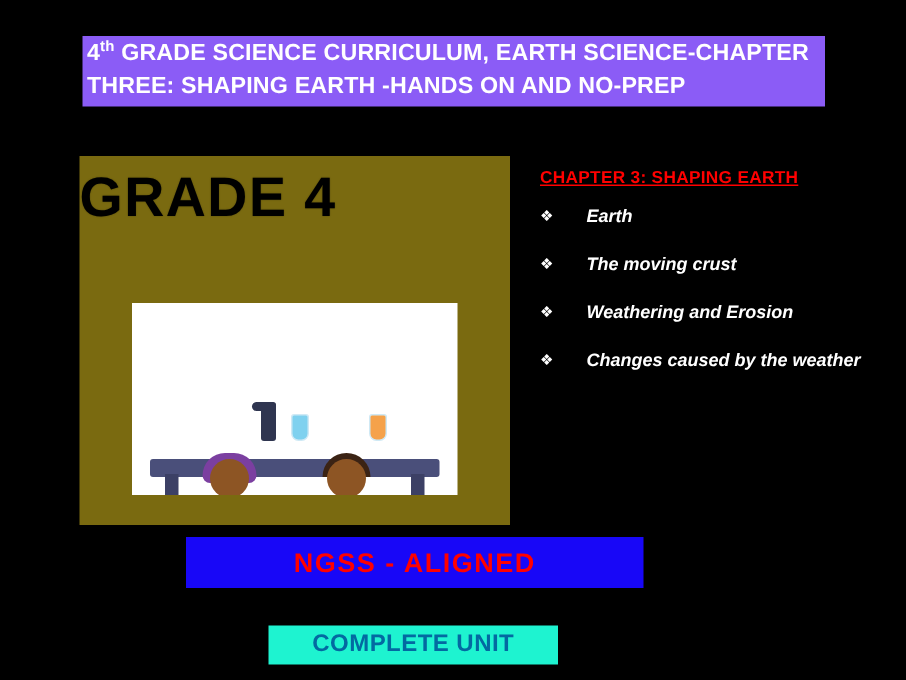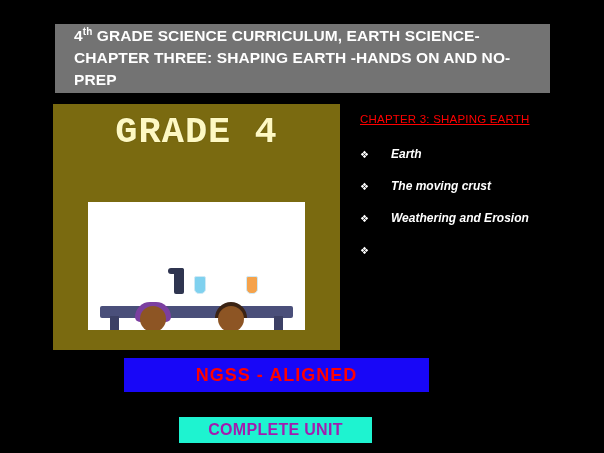--- a/index.html
+++ b/index.html
@@ -12,54 +12,53 @@
     overflow: hidden;
     position: relative;
   }
 
   
   .title-banner {
     position: absolute;
     left: 55px;
     top: 24px;
     width: 495px;
-    background: #737373;
+    background: #8b5cf6;
     color: #FFFFFF;
     font-weight: bold;
     font-size: 15.5px;
     line-height: 22px;
     letter-spacing: 0.1px;
-    padding: 1px 2px 2px 19px;
+    padding: 1px 2px 2px 3px;
   }
   .title-banner sup {
     font-size: 10px;
     vertical-align: super;
     line-height: 0;
   }
 
   
   .cover-card {
     position: absolute;
     left: 53px;
     top: 104px;
     width: 287px;
     height: 246px;
     background: #7a6a10;
     overflow: hidden;
   }
   .cover-title {
-    color: #fef9c3;
-    font-weight: bold;
-    text-align: center;
+    color: #000000;
+    font-weight: bold;
+    text-align: left;
     font-size: 37px;
     line-height: 40px;
     letter-spacing: 1px;
     margin-top: 8px;
     text-shadow: 0 0 1px rgba(0,0,0,.4);
-    font-family: Liberation Mono, monospace;
   }
   .cover-img {
     position: absolute;
     left: 35px;
     top: 98px;
     width: 217px;
     height: 128px;
     background: #FFFFFF;
     overflow: hidden;
   }
@@ -109,25 +108,25 @@
 
   
   .chapter-block {
     position: absolute;
     left: 360px;
     top: 113px;
     width: 240px;
   }
   .chapter-heading {
     color: #FF0000;
-    font-weight: normal;
+    font-weight: bold;
     font-size: 11.5px;
     text-decoration: underline;
     letter-spacing: .2px;
-    margin-bottom: 22px;
+    margin-bottom: 12px;
   }
   .bullet-row {
     display: flex;
     align-items: flex-start;
     margin-bottom: 17px;
   }
   .bullet-mark {
     color: #FFFFFF;
     font-size: 10px;
     width: 15px;
@@ -159,21 +158,21 @@
     align-items: center;
     justify-content: center;
   }
   .complete-badge {
     position: absolute;
     left: 179px;
     top: 417px;
     width: 193px;
     height: 26px;
     background: #1EF3D0;
-    color: #a21caf;
+    color: #0369a1;
     font-weight: bold;
     font-size: 16px;
     letter-spacing: .3px;
     display: flex;
     align-items: center;
     justify-content: center;
   }
 </style>
 </head>
 <body>
@@ -221,17 +220,18 @@
   <div class="bullet-row">
     <span class="bullet-mark">❖</span>
     <span class="bullet-text">The moving crust</span>
   </div>
   <div class="bullet-row">
     <span class="bullet-mark">❖</span>
     <span class="bullet-text">Weathering and Erosion</span>
   </div>
   <div class="bullet-row">
     <span class="bullet-mark">❖</span>
+    <span class="bullet-text">Changes caused by the weather</span>
   </div>
 </div>
 
 <div class="ngss-badge">NGSS - ALIGNED</div>
 <div class="complete-badge">COMPLETE UNIT</div>
 
 </body></html>

